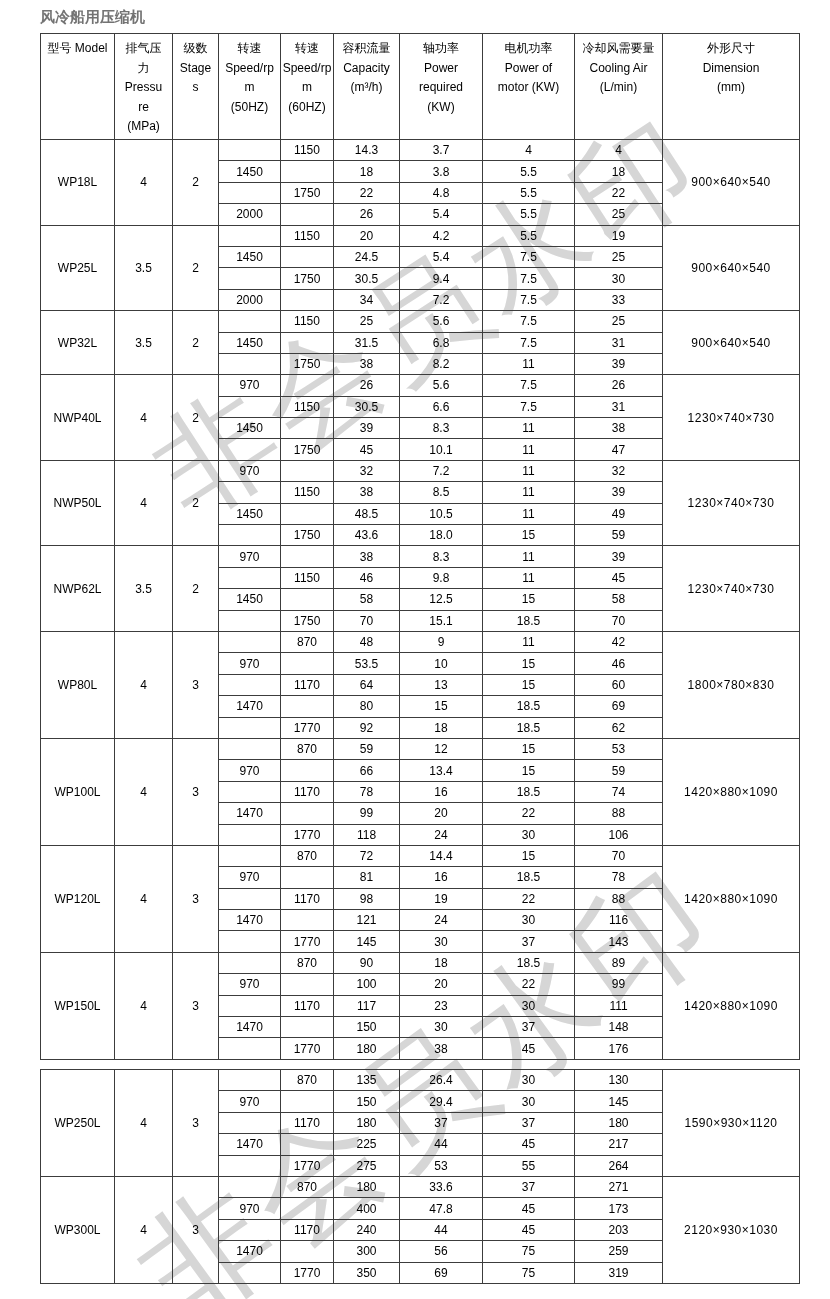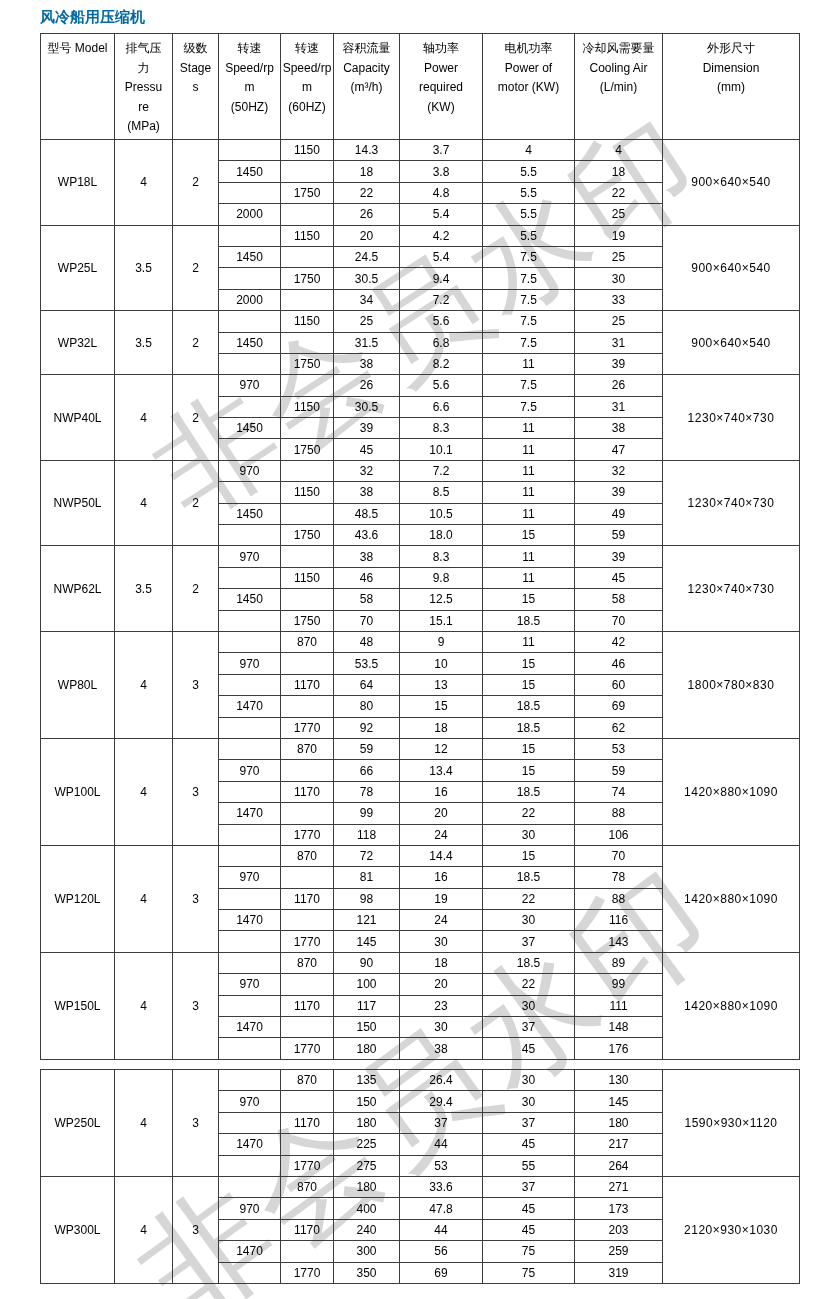--- a/index.html
+++ b/index.html
@@ -1,18 +1,18 @@
 <!DOCTYPE html>
 <html><head>
 <meta charset="utf-8">
 <style>
   html,body{margin:0;padding:0;background:#fff;}
   .page{position:relative;width:830px;height:1299px;background:#fff;overflow:hidden;
         font-family:"Liberation Sans","DejaVu Sans",sans-serif;color:#000;}
-  .title{position:absolute;left:40px;top:8px;font-size:15px;font-weight:bold;color:#0369a1;z-index:2;}
+  .title{position:absolute;left:40px;top:8px;font-size:15px;font-weight:bold;color:#737373;z-index:2;}
   .wm{position:absolute;z-index:0;color:#d6d6d6;white-space:nowrap;letter-spacing:6px;
       transform-origin:center;pointer-events:none;}
   .wm1{left:118px;top:238px;font-size:118px;transform:rotate(-33deg);}
   .wm2{left:92px;top:1010px;font-size:128px;transform:rotate(-36deg);}
   table{border-collapse:collapse;table-layout:fixed;position:absolute;left:40px;z-index:1;background:transparent;}
   #t1{top:33px;width:759px;}
   #t2{top:1069px;width:759px;}
   th,td{border:1px solid #3c3c3c;font-size:12px;text-align:center;padding:0;overflow:hidden;background:transparent;}
   th{vertical-align:top;padding-top:5px;font-weight:normal;line-height:19.5px;white-space:pre-line;height:100px;}
   td{height:20.4px;vertical-align:middle;white-space:nowrap;}

